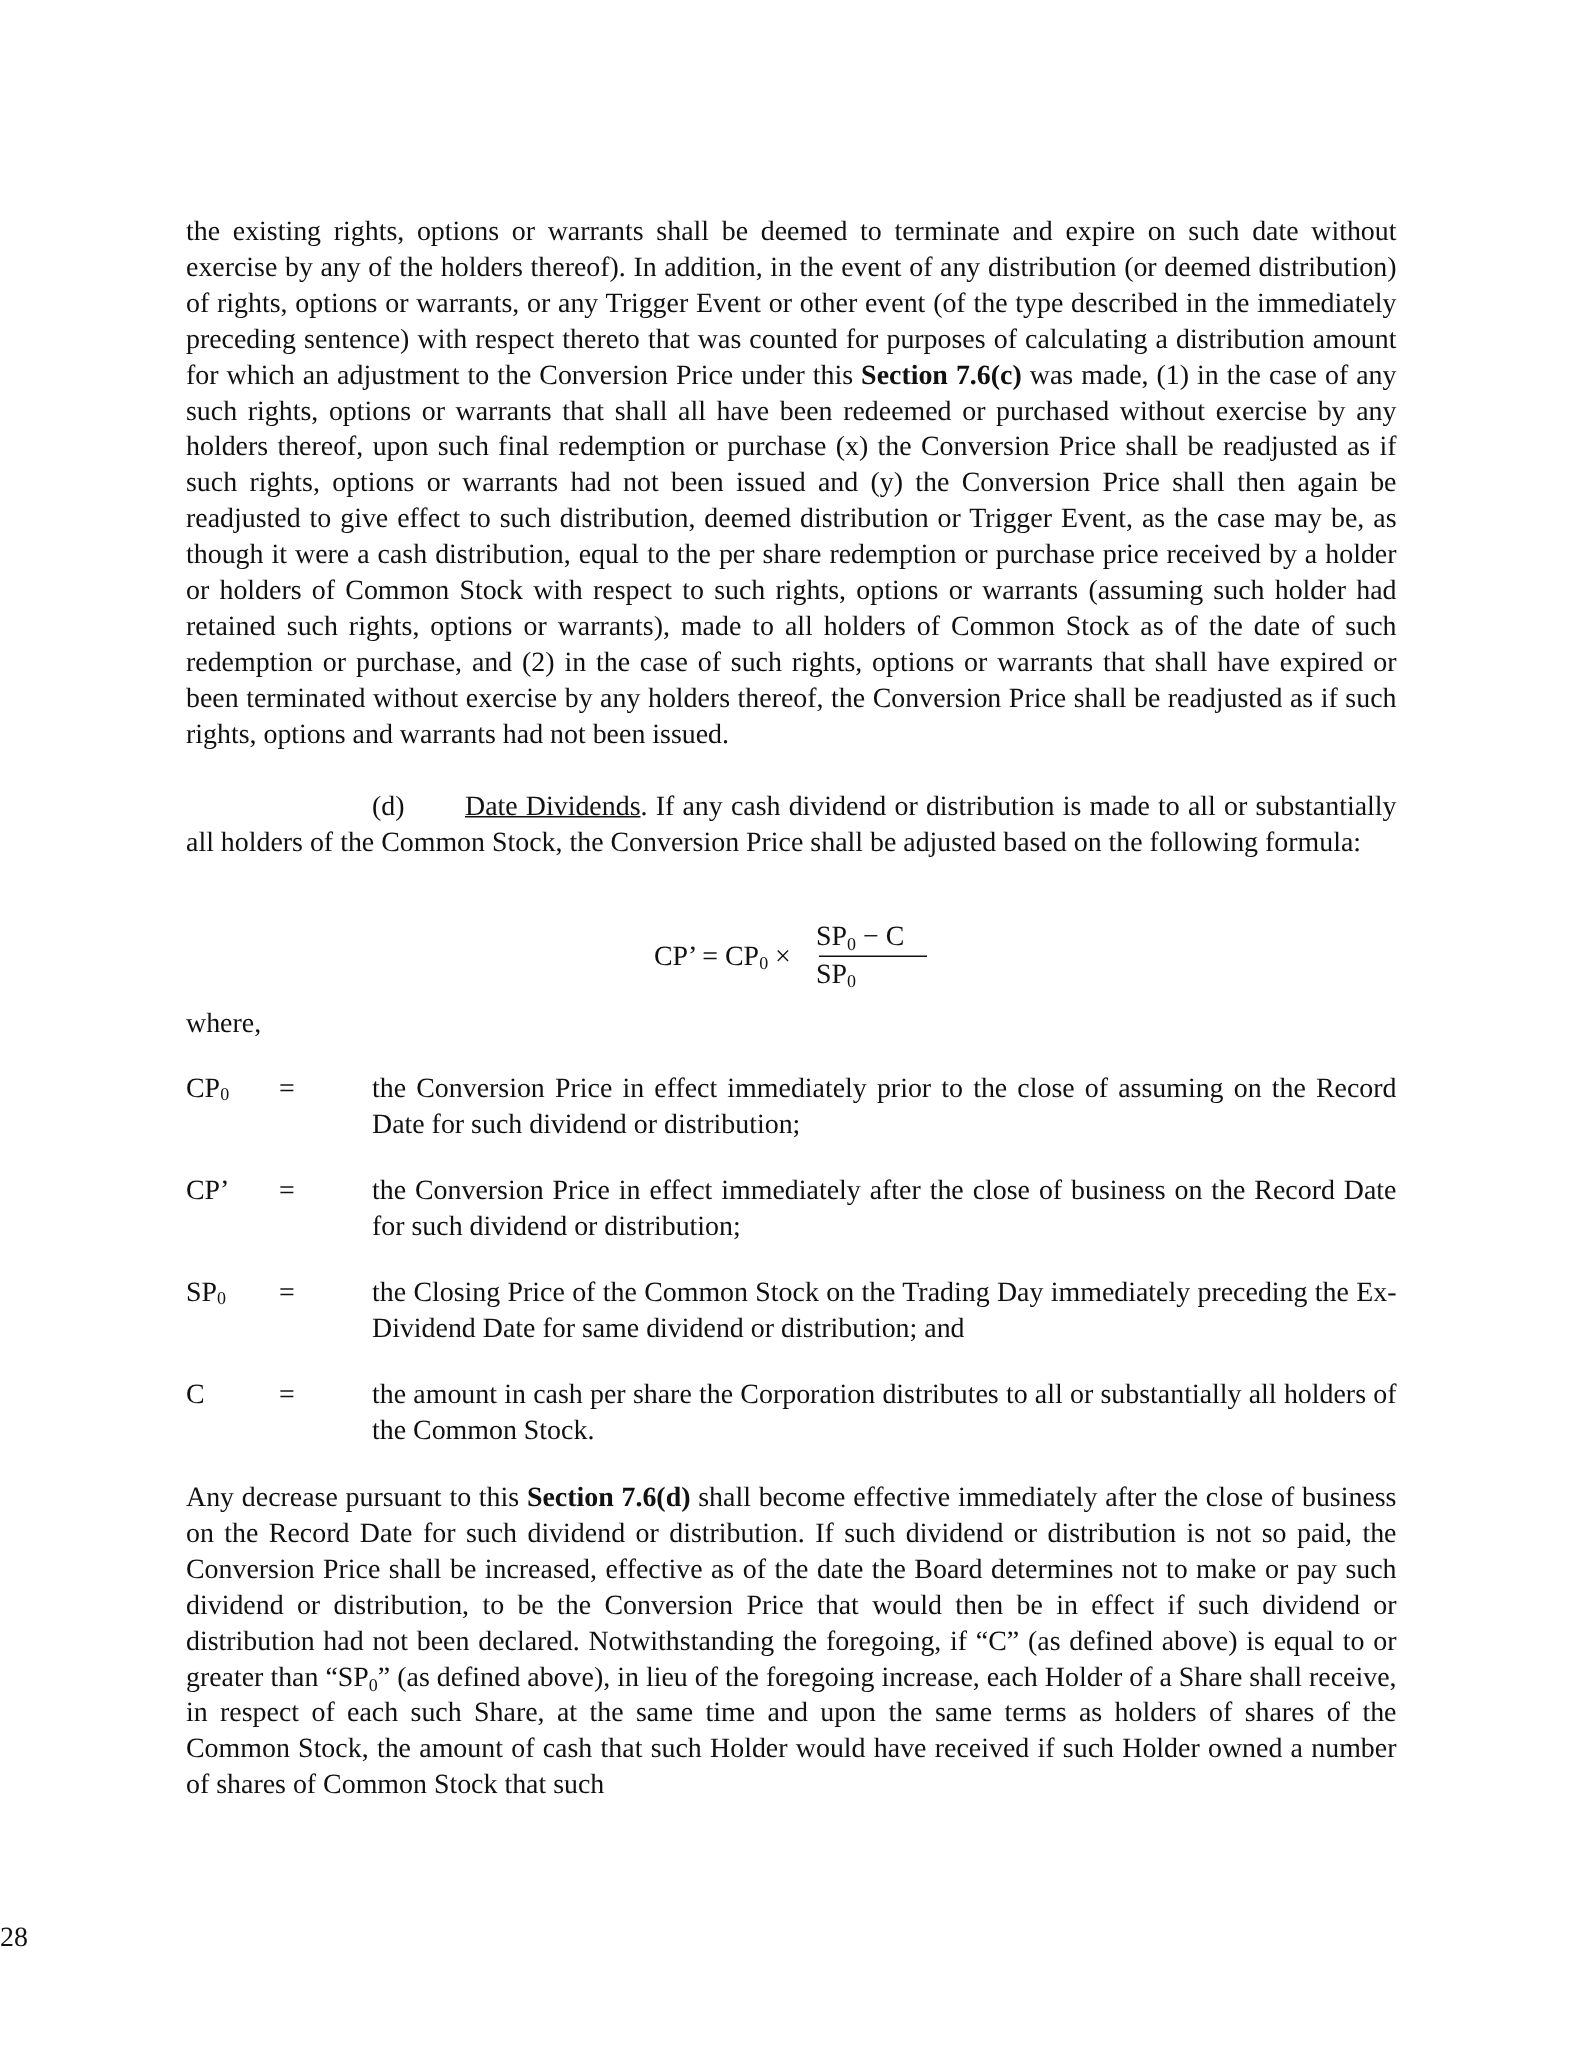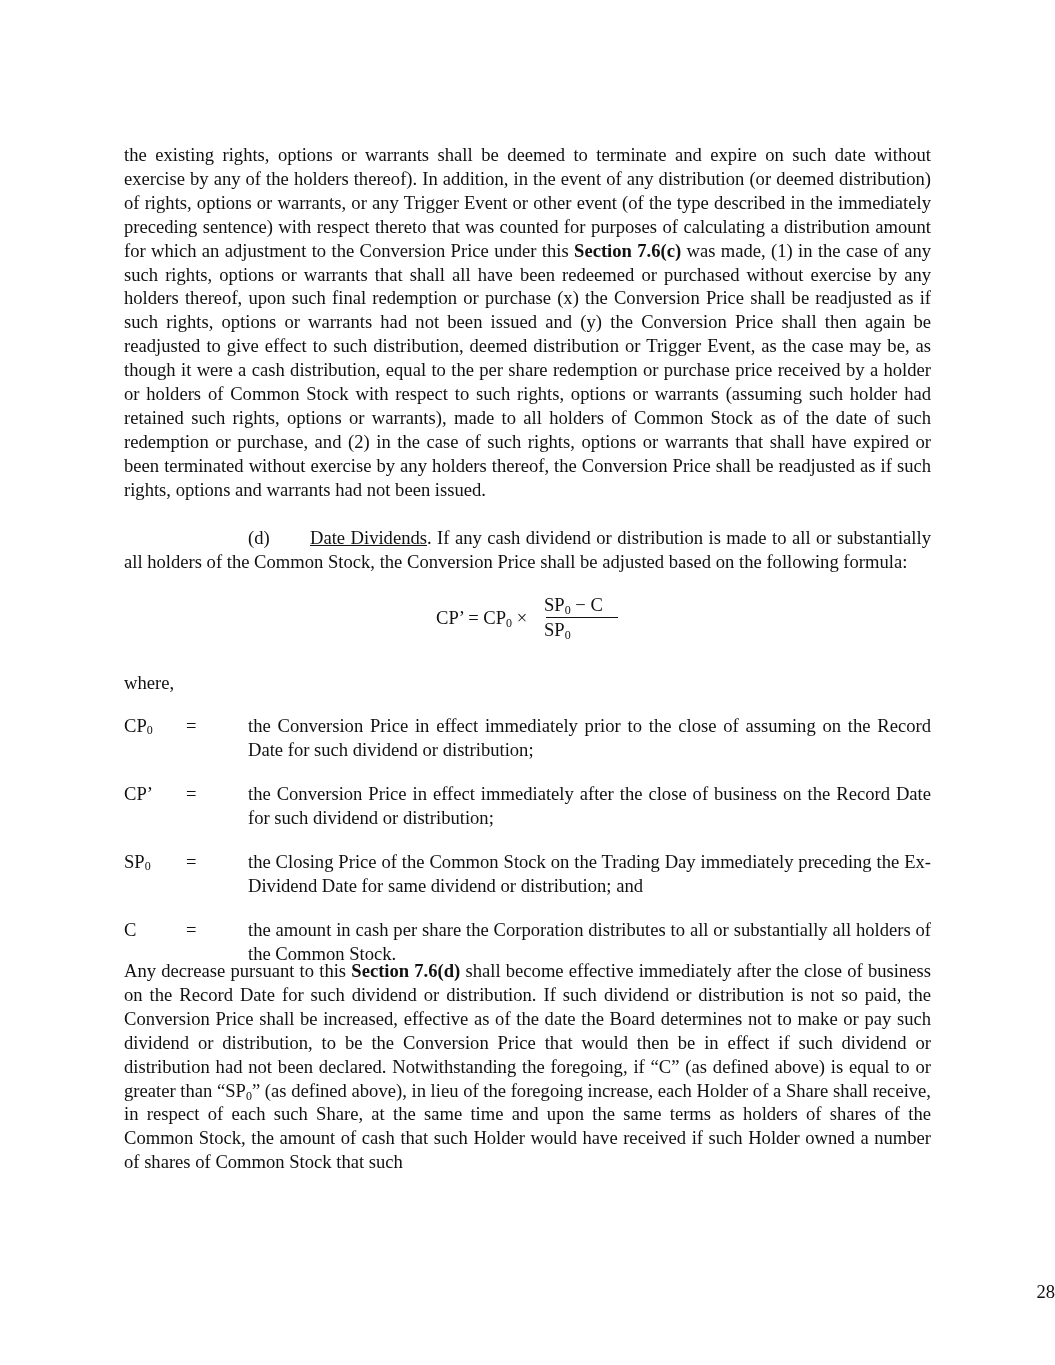--- a/index.html
+++ b/index.html
@@ -13,38 +13,38 @@
     font-size: 18.6px; line-height: 23.9px; text-align: justify;
     margin: 0; text-align-last: left;
   }
   .para b { font-weight: bold; }
   .p1 { position: absolute; top: 18px; left: 0; width: 807px; }
   .p2 { position: absolute; top: 401px; left: 0; width: 807px; }
   .indent { display: inline-block; width: 124px; }
   .sub-label { display: inline-block; width: 62px; }
   .u { text-decoration: underline; }
   .formula {
-    position: absolute; top: 468px; left: 0; width: 807px; height: 56px;
+    position: absolute; top: 488px; left: 0; width: 807px; height: 56px;
     font-size: 18.6px;
   }
   .formula .lhs { position: absolute; left: 312px; top: 14px; white-space: nowrap; }
   .formula .frac { position: absolute; left: 420px; top: 0; width: 76px; text-align: left; }
   .formula .num { display: block; height: 24px; line-height: 24px; white-space: nowrap; }
   .formula .bar { display: block; border-top: 1.5px solid #111; margin: 0 2px; }
   .formula .den { display: block; height: 24px; line-height: 24px; }
   sub { font-size: 12px; vertical-align: -3px; line-height: 0; }
   .where { position: absolute; top: 546px; left: 0; font-size: 18.6px; line-height: 24px; }
   .def { position: absolute; left: 0; width: 807px; font-size: 18.6px; line-height: 23.9px; }
   .def .term { position: absolute; left: 0; top: 0; }
   .def .eq { position: absolute; left: 62px; top: 0; }
   .def .desc { position: absolute; left: 124px; top: 0; width: 683px; text-align: justify; text-align-last: left; }
   .term sub { font-size: 12px; vertical-align: -2px; }
-  .p3 { position: absolute; top: 834px; left: 0; width: 807px; }
+  .p3 { position: absolute; top: 862px; left: 0; width: 807px; }
   .page-number {
-    position: absolute; top: 1281px; left: 0; width: 1055px; text-align: right;
+    position: absolute; top: 1281px; left: 0; width: 1055px; text-align: left;
     font-size: 18.6px;
   }
 </style>
 </head>
 <body>
 
 <div class="page">
 
   <p class="para p1"><span>the existing rights, options or warrants shall be deemed to terminate and expire on such date without exercise by any of the holders thereof).  In addition, in the event of any distribution (or deemed distribution) of rights, options or warrants, or any Trigger Event or other event (of the type described in the immediately preceding sentence) with respect thereto that was counted for purposes of calculating a distribution amount for which an adjustment to the Conversion Price under this </span><b>Section 7.6(c)</b><span> was made, (1) in the case of any such rights, options or warrants that shall all have been redeemed or purchased without exercise by any holders thereof, upon such final redemption or purchase (x) the Conversion Price shall be readjusted as if such rights, options or warrants had not been issued and (y) the Conversion Price shall then again be readjusted to give effect to such distribution, deemed distribution or Trigger Event, as the case may be, as though it were a cash distribution, equal to the per share redemption or purchase price received by a holder or holders of Common Stock with respect to such rights, options or warrants (assuming such holder had retained such rights, options or warrants), made to all holders of Common Stock as of the date of such redemption or purchase, and (2) in the case of such rights, options or warrants that shall have expired or been terminated without exercise by any holders thereof, the Conversion Price shall be readjusted as if such rights, options and warrants had not been issued.</span></p>
 

